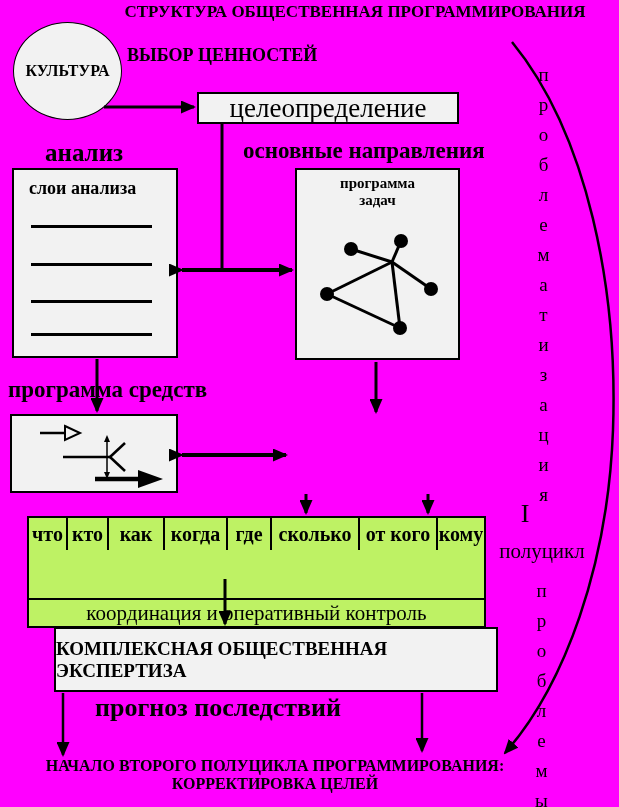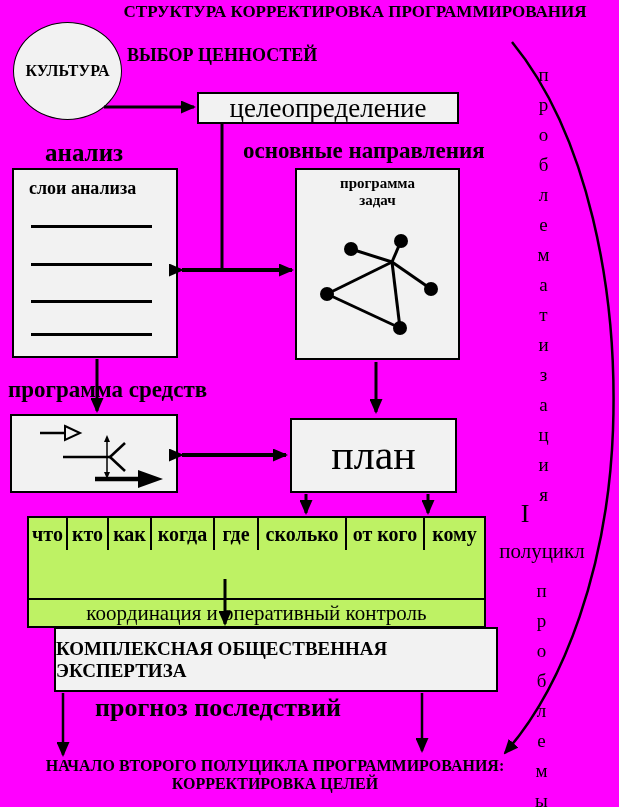--- a/index.html
+++ b/index.html
@@ -42,21 +42,21 @@
     border-top:2px solid #000; height:26px;
     display:flex; align-items:center; justify-content:center;
     font-weight:normal; font-size:21px;margin-top:48px;
   }
 </style>
 </head>
 <body>
 
 <div id="canvas">
 
-  <div class="lbl center" style="left:105px; top:3px; width:500px; font-size:17px; font-weight:bold;">СТРУКТУРА КОРРЕКТИРОВКА ПРОГРАММИРОВАНИЯ</div>
+  <div class="lbl center" style="left:105px; top:3px; width:500px; font-size:17px; font-weight:bold;">СТРУКТУРА ОБЩЕСТВЕННАЯ ПРОГРАММИРОВАНИЯ</div>
 
   <div class="box" style="left:13px; top:22px; width:109px; height:98px; border-radius:50%; border-width:1px;">
     <div style="width:100%; height:100%; display:flex; align-items:center; justify-content:center; font-size:16px; font-weight:bold;text-align:right;">КУЛЬТУРА</div>
   </div>
 
   <div class="lbl" style="left:127px; top:46px; font-size:18px; font-weight:bold;">ВЫБОР ЦЕННОСТЕЙ</div>
 
   <div class="box center" style="left:197px; top:92px; width:262px; height:32px; font-size:27px; line-height:28px;">целеопределение</div>
 
   <div class="lbl" style="left:45px; top:140px; font-size:25px; font-weight:bold;">анализ</div>
@@ -92,27 +92,26 @@
         <circle cx="30" cy="72" r="7"></circle>
         <circle cx="103" cy="106" r="7"></circle>
       </g>
     </svg>
   </div>
 
   <div class="lbl" style="left:8px; top:378px; font-size:23px; font-weight:bold;">программа средств</div>
 
   <div class="box" style="left:10px; top:414px; width:168px; height:79px;"></div>
 
-  <div class="box center" style="left:290px; top:418px; width:167px; height:75px; font-size:42px; line-height:70px;">план</div>
 
   <div id="qtable">
     <div class="hrow">
       <div class="cell" style="width:39px;">что</div>
       <div class="cell" style="width:41px;">кто</div>
-      <div class="cell" style="width:43px;">как</div>
+      <div class="cell" style="width:56px;">как</div>
       <div class="cell" style="width:63px;">когда</div>
       <div class="cell" style="width:44px;">где</div>
       <div class="cell" style="width:88px;">сколько</div>
       <div class="cell" style="width:78px;">от кого</div>
       <div class="cell" style="flex:1;">кому</div>
     </div>
     <div class="frow">координация и оперативный контроль</div>
   </div>
 
   <div class="box" style="left:14px; top:627px; width:444px; height:65px; display:flex; align-items:center; justify-content:center; font-size:19px; font-weight:bold;margin-left:40px;">КОМПЛЕКСНАЯ ОБЩЕСТВЕННАЯ ЭКСПЕРТИЗА</div>

